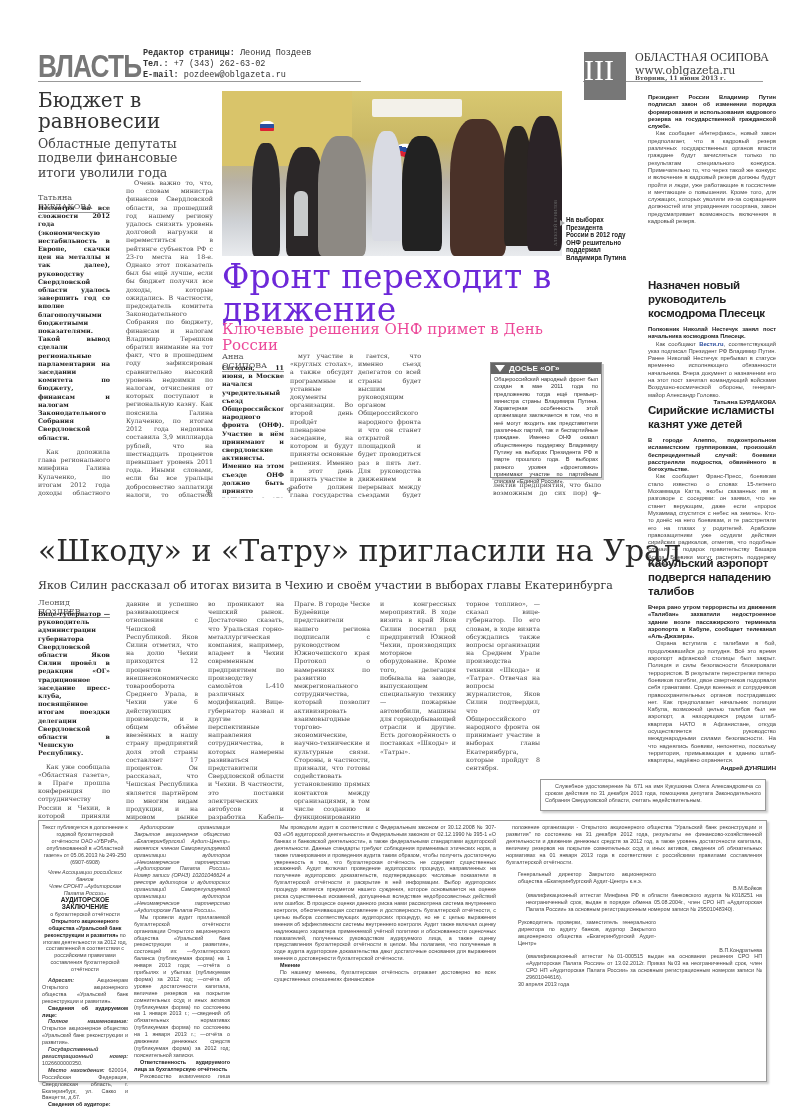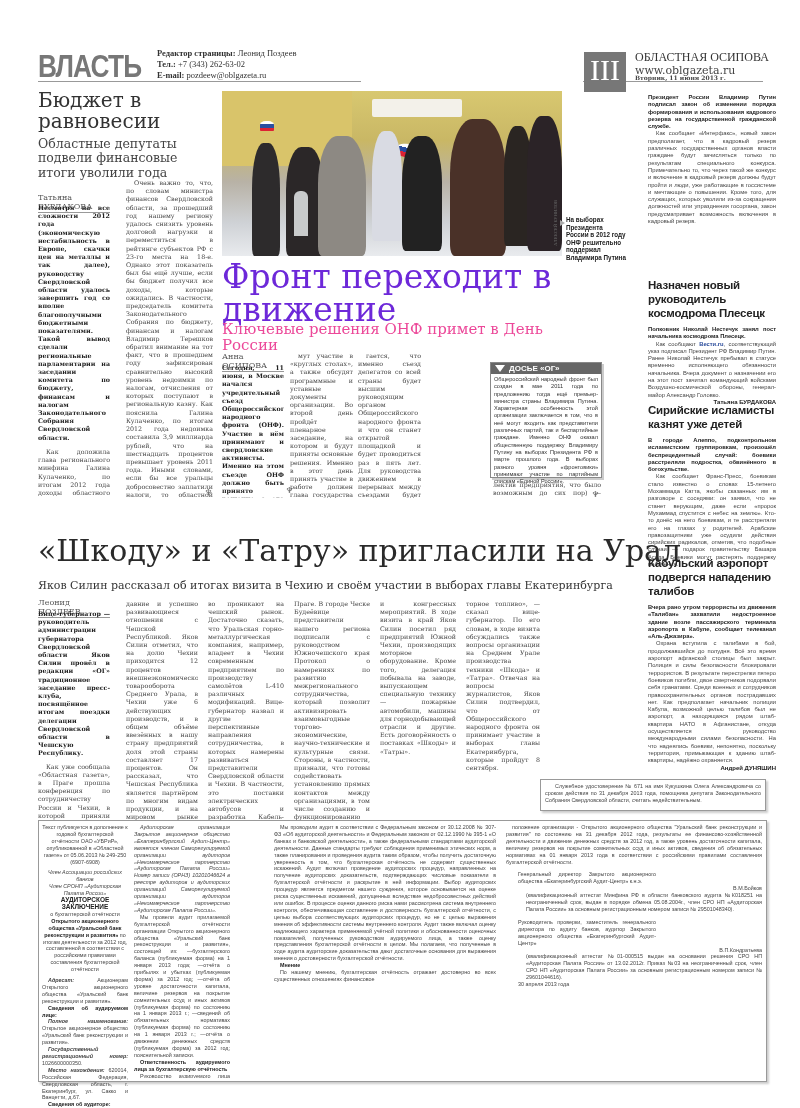--- a/index.html
+++ b/index.html
@@ -1,24 +1,24 @@
 <!DOCTYPE html>
 <html><head>
 <meta charset="utf-8">
 <style>
 *{box-sizing:border-box;margin:0;padding:0}
 body{width:800px;height:1108px;background:#fff;font-family:"DejaVu Serif",serif;color:#222;position:relative;overflow:hidden}
 .abs{position:absolute}
 
 #hdr-section{left:38px;top:50px;font-family:"Liberation Sans",sans-serif;font-weight:bold;font-size:32px;color:#777;letter-spacing:-1px;transform:scaleX(0.82);transform-origin:left top;line-height:32px}
-#hdr-info{left:157px;top:48px;font-size:8.5px;line-height:11px;color:#333;font-family:Liberation Serif, serif}
+#hdr-info{left:143px;top:48px;font-size:8.5px;line-height:11px;color:#333;font-family:Liberation Mono, monospace}
 #hdr-info b{font-weight:bold}
 #hdr-rule{left:38px;top:81px;width:323px;height:1px;background:#999}
 #hdr-rule2{left:583px;top:81px;width:180px;height:1px;background:#999}
-#page-num{left:584px;top:52px;width:42px;height:40px;background:#777;color:#fff;font-family:"Liberation Serif",serif;font-size:30px;text-align:center;line-height:36px}
+#page-num{left:584px;top:52px;width:42px;height:48px;background:#777;color:#fff;font-family:"Liberation Serif",serif;font-size:30px;text-align:left;line-height:36px}
 #paper-name{left:635px;top:50px;font-family:"Liberation Serif",serif;font-size:12px;color:#333;line-height:14px}
 #paper-url{left:635px;top:64px;font-size:11px;color:#444}
 #paper-date{left:635px;top:74px;font-size:6px;color:#444;font-weight:bold}
 
 .h1s{font-family:"DejaVu Serif",serif;color:#333;line-height:1.05}
 #s1-title{left:38px;top:90px;font-size:20px;width:180px}
 #s1-sub{left:38px;top:137px;font-size:12.5px;width:180px;color:#444;line-height:1.15}
 .byline{font-size:8px;color:#555;border-bottom:1px solid #999;padding-bottom:1px}
 .col{font-size:6.3px;line-height:8.2px;color:#444;text-align:justify;overflow:hidden}
 .lead{font-weight:bold;color:#222}

